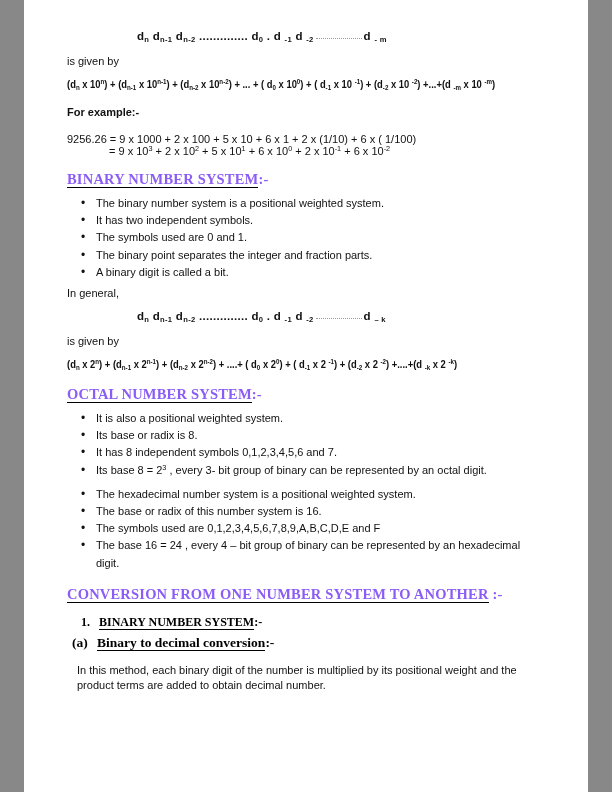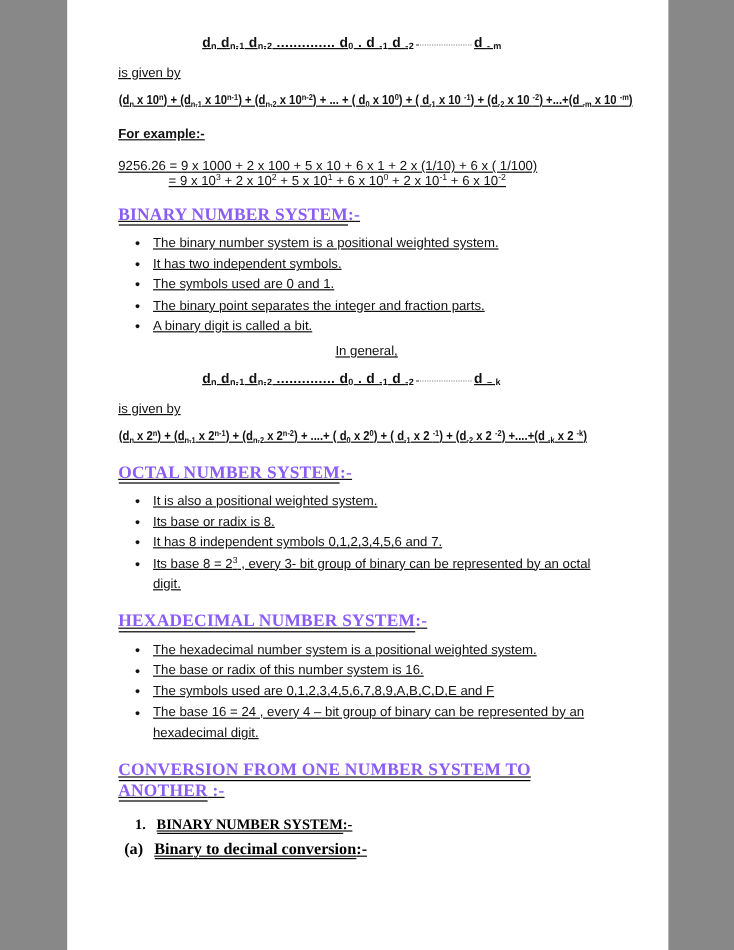--- a/index.html
+++ b/index.html
@@ -1,27 +1,26 @@
 <!DOCTYPE html>
 <html><head>
 <meta charset="utf-8">
 <style>
   html,body { margin:0; padding:0; background:#888; }
   .page {
     position:relative;
-    width:501px; height:792px;
+    width:564px; height:792px;
     margin:0 auto;
     background:#ffffff;
     box-sizing:border-box;
     padding:28px 44px 0 43px;
     font-family:"Liberation Sans","DejaVu Sans",sans-serif;
     font-size:11px;
     color:#111;
     overflow:hidden;
-    text-decoration:underline;
   }
   .body-text { margin:0; font-size:11px; color:#111; }
 
   
   .formula { white-space:nowrap; color:#111; }
   sub, sup { font-size:0.66em; line-height:0; font-weight:inherit; }
   sub { vertical-align:-0.28em; }
   sup { vertical-align:0.55em; }
   .f-seq { font-weight:bold; font-size:11.5px; margin-left:70px; margin-top:2px; letter-spacing:0.3px; }
   .f-seq2 { margin-top:11px; }
@@ -53,21 +52,21 @@
   
   ul.bullets { list-style:none; margin:7px 0 0 14px; padding:0; }
   ul.bullets li {
     position:relative; padding-left:15px; line-height:17.2px;
     font-size:11px; color:#111;
   }
   ul.bullets li::before {
     content:"\2022"; position:absolute; left:0; top:0;
     font-size:12px; color:#111;
   }
-  .in-general { margin-top:6px;text-align:center; }
+  .in-general { margin-top:6px; }
 
   
   .sublist { margin-top:12px; font-family:"Liberation Serif","DejaVu Serif",serif; font-weight:bold; color:#000; }
   .sub-row1 { margin-left:14px; font-size:12px; }
   .sub-row1 .marker { display:inline-block; width:18px; }
   .sub-row2 { margin-left:5px; margin-top:5px; font-size:13.5px; }
   .sub-row2 .marker { display:inline-block; width:25px; }
   .sublist .u { border-bottom:1.6px solid #000; }
 
   .method-par {
@@ -112,30 +111,30 @@
 
   <h2 class="section-heading mt-octal"><span class="u">OCTAL NUMBER SYSTEM</span><span>:-</span></h2>
 
   <ul class="bullets">
     <li><span>It is also a positional weighted system.</span></li>
     <li><span>Its base or radix is 8.</span></li>
     <li><span>It has 8 independent symbols 0,1,2,3,4,5,6 and 7.</span></li>
     <li><span>Its base 8 = 2</span><sup>3</sup><span> , every 3- bit group of binary can be represented by an octal digit.</span></li>
   </ul>
 
-  <h2 class="section-heading mt-hex"><span class="u">HEXADECIMAL NUMBER SYSTEM</span><span>:-</span></h2>
 
   <ul class="bullets">
     <li><span>The hexadecimal number system is a positional weighted system.</span></li>
     <li><span>The base or radix of this number system is 16.</span></li>
     <li><span>The symbols used are 0,1,2,3,4,5,6,7,8,9,A,B,C,D,E and F</span></li>
     <li><span>The base 16 = 24 , every 4 – bit group of binary can be represented by an hexadecimal digit.</span></li>
   </ul>
 
   <h2 class="section-heading mt-conv"><span class="u">CONVERSION FROM ONE NUMBER SYSTEM TO ANOTHER</span><span> :-</span></h2>
 
   <div class="sublist">
     <div class="sub-row1"><span class="marker">1.</span><span class="u">BINARY NUMBER SYSTEM</span><span>:-</span></div>
     <div class="sub-row2"><span class="marker">(a)</span><span class="u">Binary to decimal conversion</span><span>:-</span></div>
   </div>
 
+  <p class="method-par">In this method, each binary digit of the number is multiplied by its positional weight and the product terms are added to obtain decimal number.</p>
 
 </div>
 
 </body></html>

